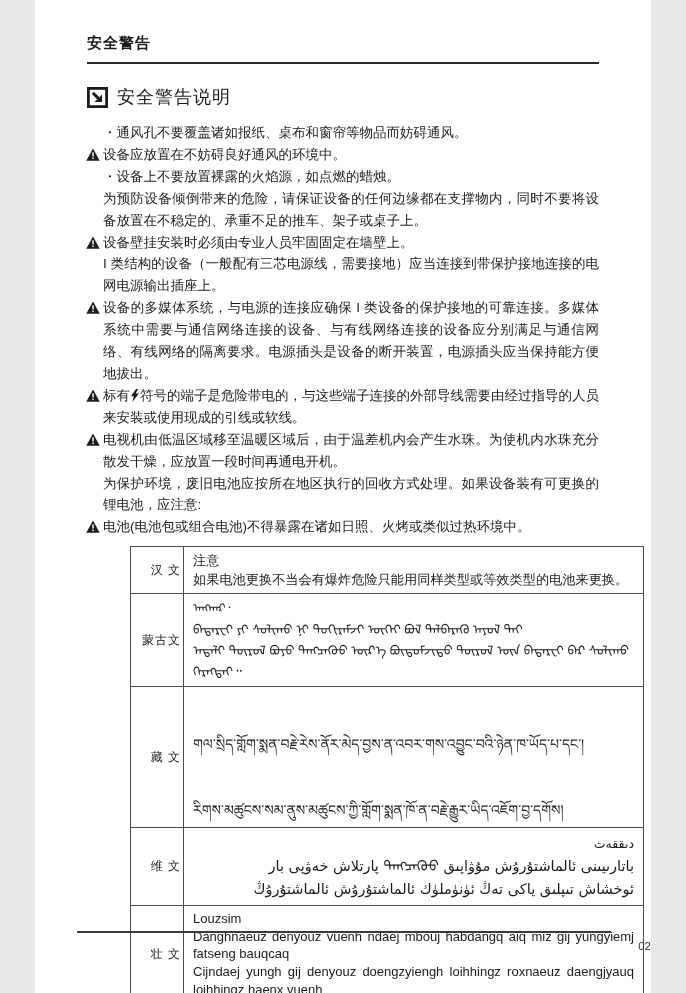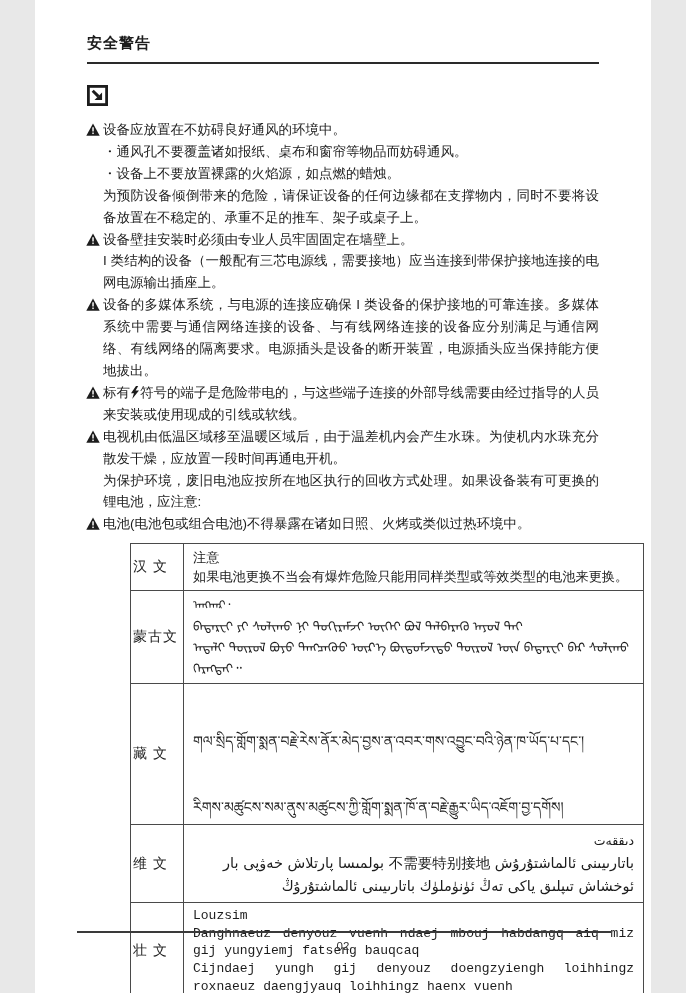--- a/index.html
+++ b/index.html
@@ -39,71 +39,72 @@
     margin:8px 0 0 43px;
     width:514px;
     table-layout:fixed;
   }
   .battery-table td{
     border:1px solid #4a4a4a;
     vertical-align:middle;
     padding:4px 9px;
   }
   .battery-table td.lang-label{
-    width:48px;text-align:left;font-size:14px;padding:4px 2px;letter-spacing:1px;
+    width:48px;text-align:right;font-size:12px;padding:4px 2px;letter-spacing:1px;
   }
   .row-hanwen .cell-line{font-size:13.2px;line-height:19px;text-align:justify;}
   .row-mongol .cell-line{font-size:13px;line-height:21px;}
   .row-mongol .cell-line.first{font-size:12px;}
   .row-tibetan .cell-line{font-size:14px;line-height:26px;margin-top:40px;}
   .row-uyghur{direction:rtl;}
   .row-uyghur .cell-line{font-size:14.5px;line-height:23px;text-align:right;font-family:"DejaVu Sans",sans-serif;}
   .row-uyghur .cell-line.first{font-size:12.5px;}
   .row-zhuang .cell-line{
-    font-family:Liberation Mono, monospace;
+    font-family:Liberation Sans, sans-serif;
     font-size:13px;line-height:17.6px;text-align:justify;
   }
   .footer-rule{
     position:absolute;left:42px;right:40px;top:931px;
     border:none;border-top:2px solid #3a3a3a;margin:0;
   }
   .page-number{
     position:absolute;top:940px;left:0;width:100%;
-    text-align:center;font-size:11.5px;color:#333;
+    text-align:right;font-size:11.5px;color:#333;
   }
 </style>
 </head>
 <body>
 
 <div class="page">
 
   <div class="doc-header-title">安全警告</div>
   <hr class="header-rule">
 
   <div class="section-heading">
     <svg class="sec-icon" viewBox="0 0 24 24" aria-hidden="true">
       <rect x="1.6" y="1.6" width="20.8" height="20.8" fill="none" stroke="#1c1c1c" stroke-width="3.2"></rect>
       <line x1="6.5" y1="6.5" x2="13" y2="13" stroke="#1c1c1c" stroke-width="3.4"></line>
       <path d="M17.2 17.2 L17.2 8.6 L8.6 17.2 Z" fill="#1c1c1c"></path>
     </svg>
+    <span class="section-title">安全警告说明</span>
   </div>
 
 
   <div class="items">
 
-    <div class="item warn">
-      <svg class="warn-icon" viewBox="0 0 24 22">
-          <path d="M12 0.5 L23.5 21.5 H0.5 Z" fill="#1c1c1c"></path>
-          <rect x="10.8" y="7.2" width="2.5" height="7.2" fill="#fff"></rect>
-          <rect x="10.8" y="16.2" width="2.5" height="2.6" fill="#fff"></rect>
-        </svg>
-      <span>设备应放置在不妨碍良好通风的环境中。</span>
-    </div>
     <div class="item dot">
       <span>・通风孔不要覆盖诸如报纸、桌布和窗帘等物品而妨碍通风。</span>
+    </div>
+    <div class="item warn">
+      <svg class="warn-icon" viewBox="0 0 24 22">
+          <path d="M12 0.5 L23.5 21.5 H0.5 Z" fill="#1c1c1c"></path>
+          <rect x="10.8" y="7.2" width="2.5" height="7.2" fill="#fff"></rect>
+          <rect x="10.8" y="16.2" width="2.5" height="2.6" fill="#fff"></rect>
+        </svg>
+      <span>设备应放置在不妨碍良好通风的环境中。</span>
     </div>
     <div class="item dot">
       <span>・设备上不要放置裸露的火焰源，如点燃的蜡烛。</span>
     </div>
 
     <div class="item cont">
       <span>为预防设备倾倒带来的危险，请保证设备的任何边缘都在支撑物内，同时不要将设备放置在不稳定的、承重不足的推车、架子或桌子上。</span>
     </div>
 
     <div class="item warn">
@@ -181,22 +182,22 @@
         <td class="lang-label">藏 文</td>
         <td>
           <div class="cell-line">གལ་སྲིད་གློག་སྨན་བརྗེ་རེས་ནོར་མེད་བྱས་ན་འབར་གས་འབྱུང་བའི་ཉེན་ཁ་ཡོད་པ་དང་།</div>
           <div class="cell-line">རིགས་མཚུངས་སམ་ནུས་མཚུངས་ཀྱི་གློག་སྨན་ཁོ་ན་བརྗེ་རྒྱུར་ཡིད་འཇོག་བྱ་དགོས།</div>
         </td>
       </tr>
       <tr class="row-uyghur">
         <td class="lang-label" style="direction:ltr;">维 文</td>
         <td>
           <div class="cell-line first">دىققەت</div>
-          <div class="cell-line">باتارىيىنى ئالماشتۇرۇش 不需要特别接地 بولمىسا پارتلاش خەۋپى بار</div>
-          <div class="cell-line">ئوخشاش تىپلىق ياكى تەڭ ئۈنۈملۈك باتارىيىنى ئالماشتۇرۇڭ</div>
+          <div class="cell-line">باتارىيىنى ئالماشتۇرۇش مۇۋاپىق ᠲᠡᠩᠴᠡᠭᠦᠦ پارتلاش خەۋپى بار</div>
+          <div class="cell-line">ئوخشاش تىپلىق ياكى تەڭ ئۈنۈملۈك ئالماشتۇرۇش ئالماشتۇرۇڭ</div>
         </td>
       </tr>
       <tr class="row-zhuang">
         <td class="lang-label">壮 文</td>
         <td>
           <div class="cell-line">Louzsim</div>
           <div class="cell-line">Danghnaeuz denyouz vuenh ndaej mbouj habdangq aiq miz gij yungyiemj fatseng bauqcaq</div>
           <div class="cell-line">Cijndaej yungh gij denyouz doengzyiengh loihhingz roxnaeuz daengjyauq loihhingz haenx vuenh</div>
         </td>
       </tr>

